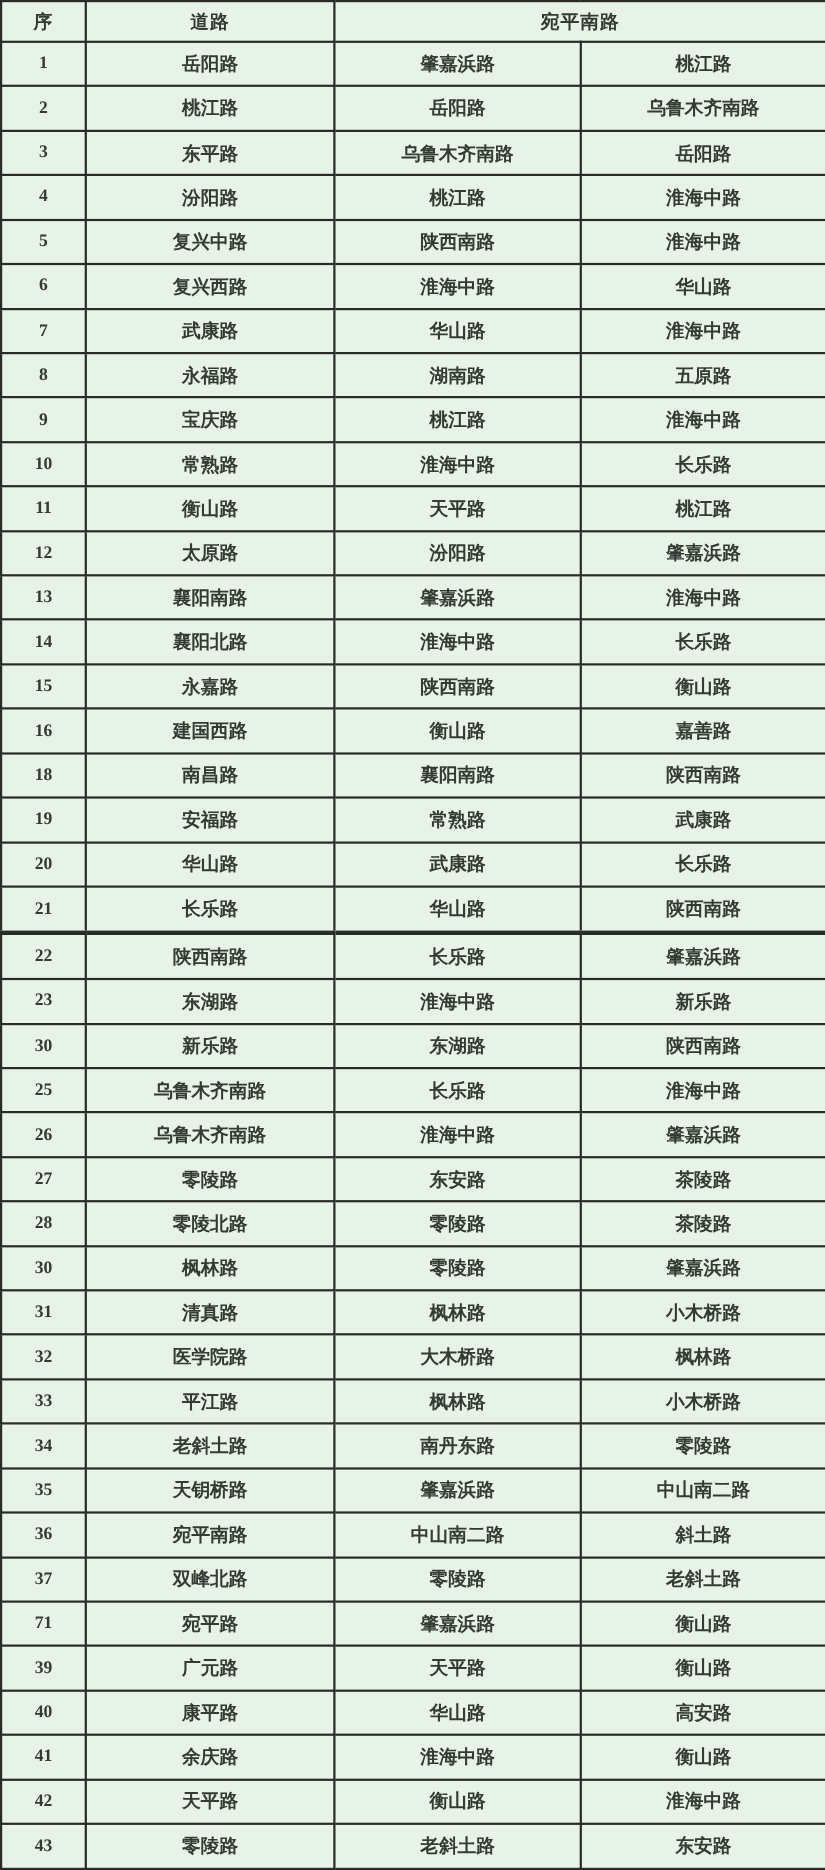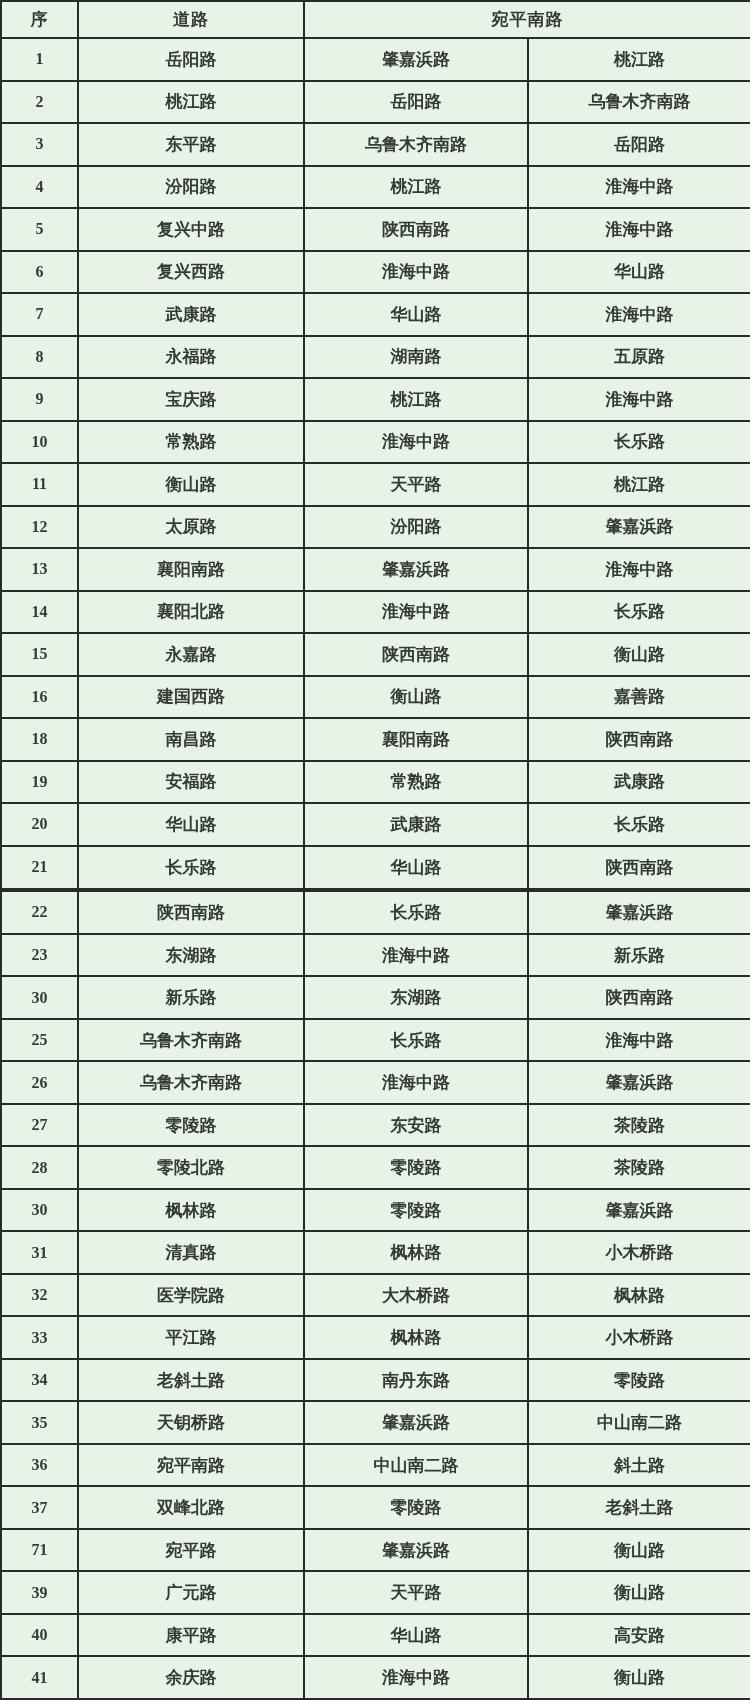--- a/index.html
+++ b/index.html
@@ -340,16 +340,28 @@
     <td class="cell-to">高安路</td>
   </tr>
 
   <tr>
     <td class="cell-no">41</td>
     <td class="cell-road">余庆路</td>
     <td class="cell-from">淮海中路</td>
     <td class="cell-to">衡山路</td>
   </tr>
 
-
+  <tr>
+    <td class="cell-no">42</td>
+    <td class="cell-road">天平路</td>
+    <td class="cell-from">衡山路</td>
+    <td class="cell-to">淮海中路</td>
+  </tr>
+
+  <tr>
+    <td class="cell-no">43</td>
+    <td class="cell-road">零陵路</td>
+    <td class="cell-from">老斜土路</td>
+    <td class="cell-to">东安路</td>
+  </tr>
 </tbody>
   </table>
 </div>
 
 </body></html>

